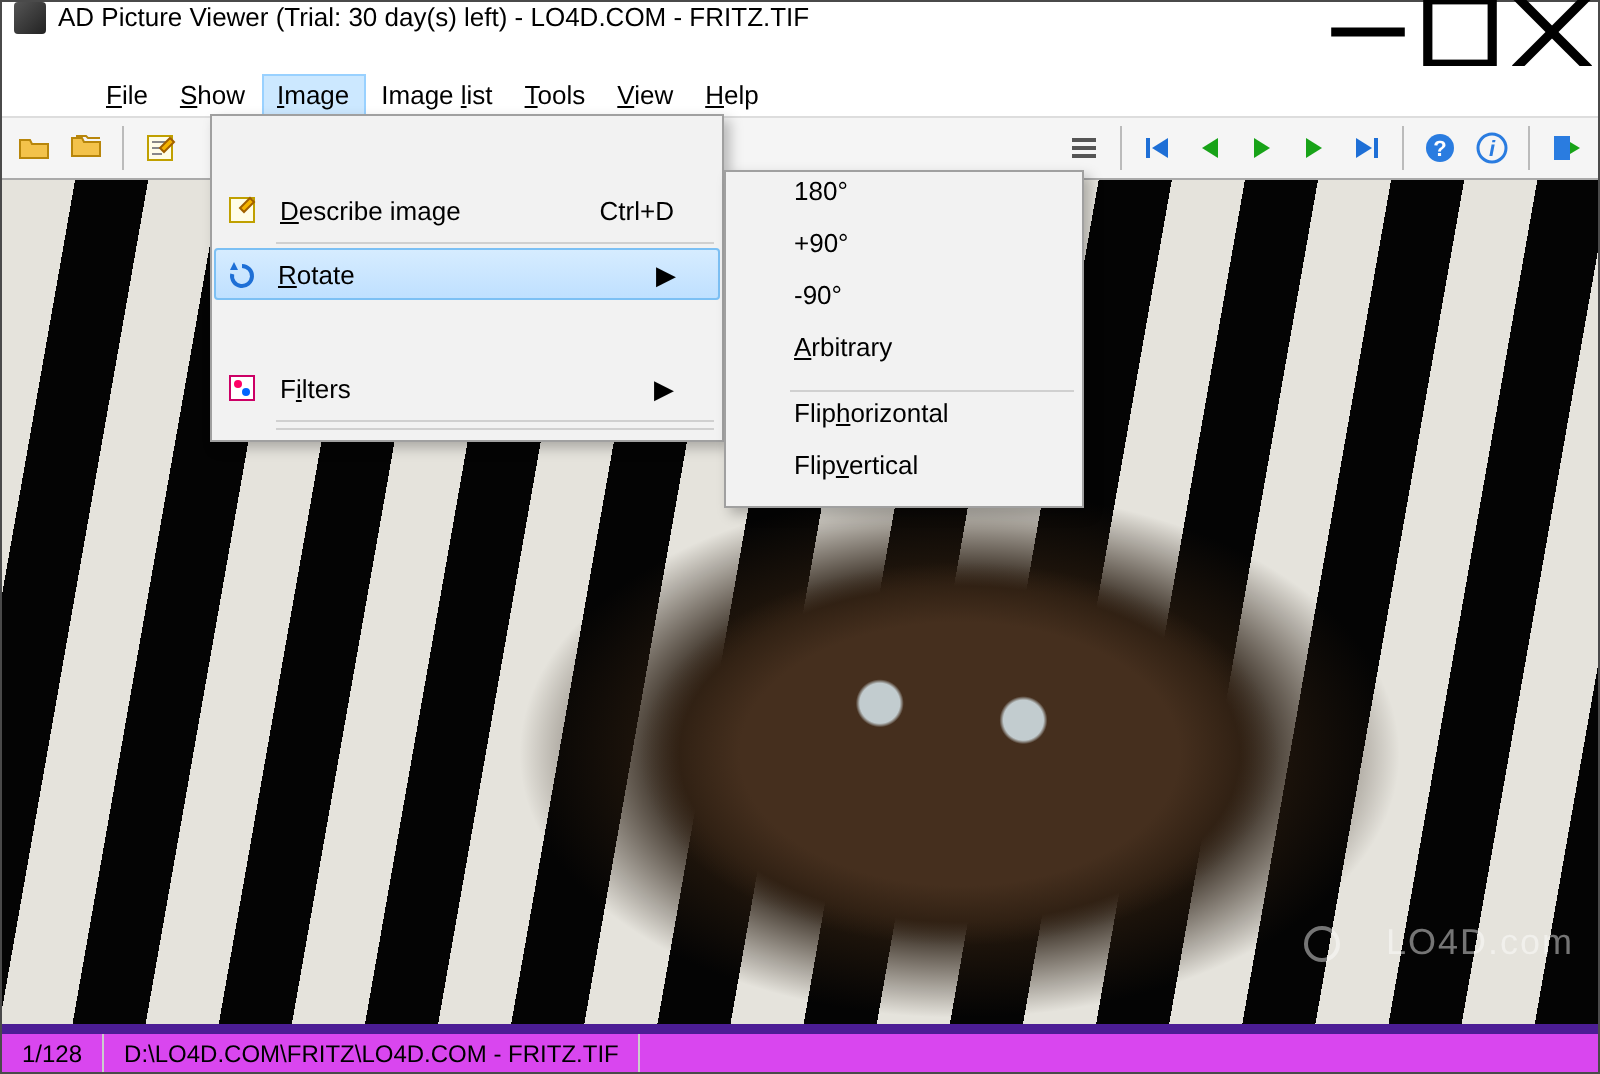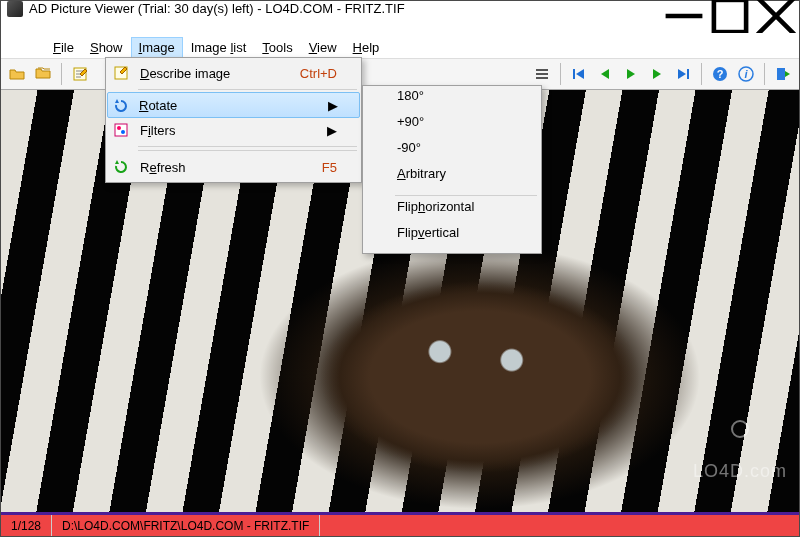--- a/index.html
+++ b/index.html
@@ -92,22 +92,22 @@
       radial-gradient(ellipse at 60% 68%, #4b3524 0 110px, transparent 160px),
       radial-gradient(ellipse at 60% 68%, #2a1e13 0 140px, transparent 220px),
       repeating-linear-gradient(100deg, #eceae3 0 36px, #0a0a0a 36px 72px);
     filter: contrast(1.05) brightness(0.95);
   }
 
   .statusbar {
     height: 24px;
     display: flex;
     align-items: flex-end;
-    background: #ef4444;
-    border-top: 3px solid #4c1d95;
+    background: #d946ef;
+    border-top: 5px solid #4c1d95;
     font-size: 12px;
   }
   .statusbar .cell {
     padding: 0 10px;
     border-right: 1px solid #ccc;
     height: 100%;
     display: flex; align-items: center;
   }
 
   
@@ -120,23 +120,24 @@
     font-size: 13px;
   }
   .dropdown .item {
     position: relative;
     display: flex;
     align-items: center;
     height: 26px;
     padding: 0 22px 0 32px;
     white-space: nowrap;
     cursor: default;
+    margin-top: 32px;
   }
   .dropdown .item .shortcut {
-    margin-left: auto; padding-left: 24px; color: #c2410c;
+    margin-left: auto; padding-left: 24px; color: #000000;
   }
   .dropdown .item.highlight {
     background: linear-gradient(#d6ecff, #bfe0ff);
     border: 1px solid #7cc0f4;
     border-radius: 2px;
     margin: -1px;
     padding: 0 21px 0 31px;
     text-align: right;
   }
   .dropdown .item .arrow {
@@ -168,21 +169,21 @@
     height: 1px; background: #d0d0d0; margin: 3px 2px 3px 30px;
   }
 
   .watermark {
     position: absolute;
     right: 12px; bottom: 30px;
     color: rgba(255,255,255,0.45);
     font-size: 18px;
     font-weight: 300;
     letter-spacing: 1px;
-    display: flex; align-items: center; gap: 23px; flex-direction: column;
+    display: flex; align-items: center; gap: 23px;
   }
   .watermark .orb {
     width: 18px; height: 18px; border: 2px solid rgba(255,255,255,0.45);
     border-radius: 50%;
   }
 
   .ul { text-decoration: underline; }
 </style>
 </head>
 <body>
@@ -345,30 +346,20 @@
           <rect x="2" y="2" width="12" height="12" fill="#fff" stroke="#c06"></rect>
           <circle cx="6" cy="6" r="2" fill="#f06"></circle>
           <circle cx="10" cy="10" r="2" fill="#06f"></circle>
         </svg>
     </div>
     <span>F<span class="ul">i</span>lters</span>
     <span class="arrow">▶</span>
   </div>
   <div class="divider"></div>
   <div class="divider"></div>
-  <div class="item">
-    <div class="micon">
-      <svg viewBox="0 0 16 16">
-          <path d="M8 3a5 5 0 1 1-4.9 4" fill="none" stroke="#18a318" stroke-width="2"></path>
-          <polygon points="2,5 6,5 4,1" fill="#18a318"></polygon>
-        </svg>
-    </div>
-    <span>R<span class="ul">e</span>fresh</span>
-    <span class="shortcut">F5</span>
-  </div>
 </div>
 
 <div class="submenu" style="left:362px; top:85px; width:180px;">
   <div class="item">
       <span>180°</span>
     </div>
   <div class="item">
       <span>+90°</span>
     </div>
   <div class="item">

